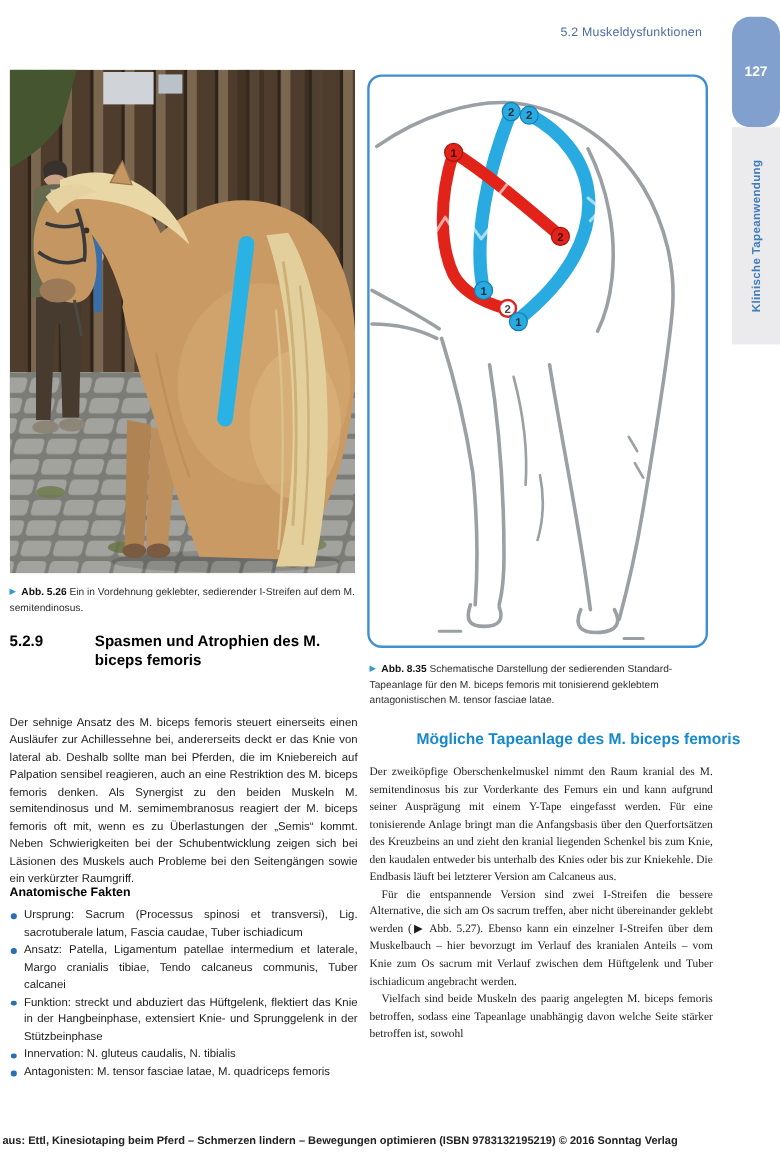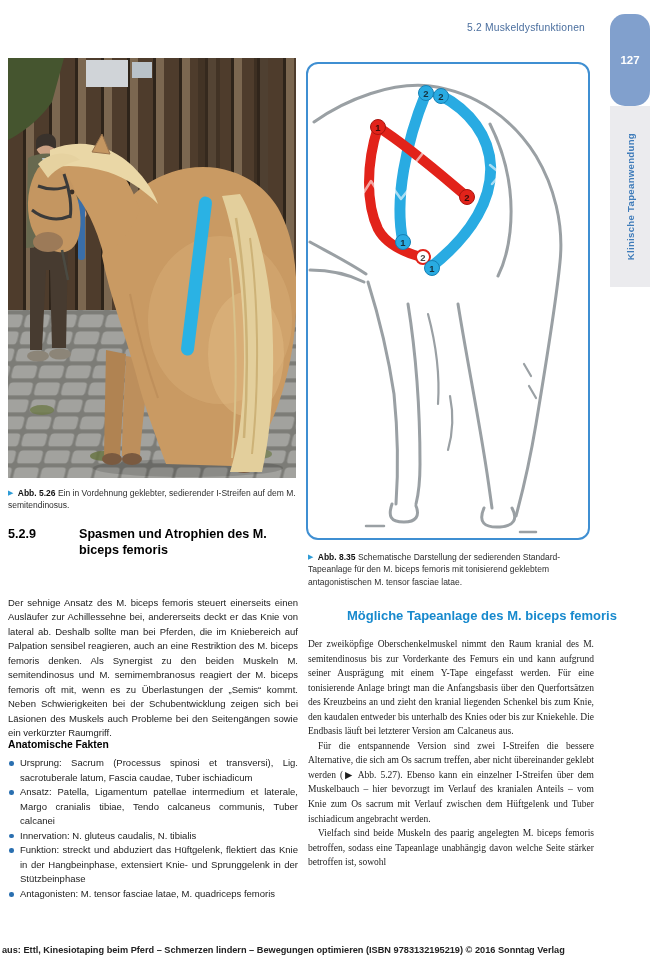--- a/index.html
+++ b/index.html
@@ -225,22 +225,22 @@
     <span class="num">5.2.9</span>
     <span class="ttl">Spasmen und Atrophien des M. biceps femoris</span>
   </div>
 
   <p class="body-par">Der sehnige Ansatz des M. biceps femoris steuert einerseits einen Ausläufer zur Achillessehne bei, andererseits deckt er das Knie von lateral ab. Deshalb sollte man bei Pferden, die im Kniebereich auf Palpation sensibel reagieren, auch an eine Restriktion des M. biceps femoris denken. Als Synergist zu den beiden Muskeln M. semitendinosus und M. semimembranosus reagiert der M. biceps femoris oft mit, wenn es zu Überlastungen der „Semis“ kommt. Neben Schwierigkeiten bei der Schubentwicklung zeigen sich bei Läsionen des Muskels auch Probleme bei den Seitengängen sowie ein verkürzter Raumgriff.</p>
 
   <div class="facts-title">Anatomische Fakten</div>
   <ul class="facts-list">
     <li>Ursprung: Sacrum (Processus spinosi et transversi), Lig. sacrotuberale latum, Fascia caudae, Tuber ischiadicum</li>
     <li>Ansatz: Patella, Ligamentum patellae intermedium et laterale, Margo cranialis tibiae, Tendo calcaneus communis, Tuber calcanei</li>
+    <li>Funktion: streckt und abduziert das Hüftgelenk, flektiert das Knie in der Hangbeinphase, extensiert Knie- und Sprunggelenk in der Stützbeinphase</li>
     <li>Innervation: N. gluteus caudalis, N. tibialis</li>
-    <li>Funktion: streckt und abduziert das Hüftgelenk, flektiert das Knie in der Hangbeinphase, extensiert Knie- und Sprunggelenk in der Stützbeinphase</li>
     <li>Antagonisten: M. tensor fasciae latae, M. quadriceps femoris</li>
   </ul>
 
   <div class="caption cap-27">
     <span class="arr">▶</span>
     <b>Abb. 8.35</b>
     <span>Schematische Darstellung der sedierenden Standard-Tapeanlage für den M. biceps femoris mit tonisierend geklebtem antagonistischen M. tensor fasciae latae.</span>
   </div>
 
   <div class="blue-head">Mögliche Tapeanlage des M. biceps femoris</div>

